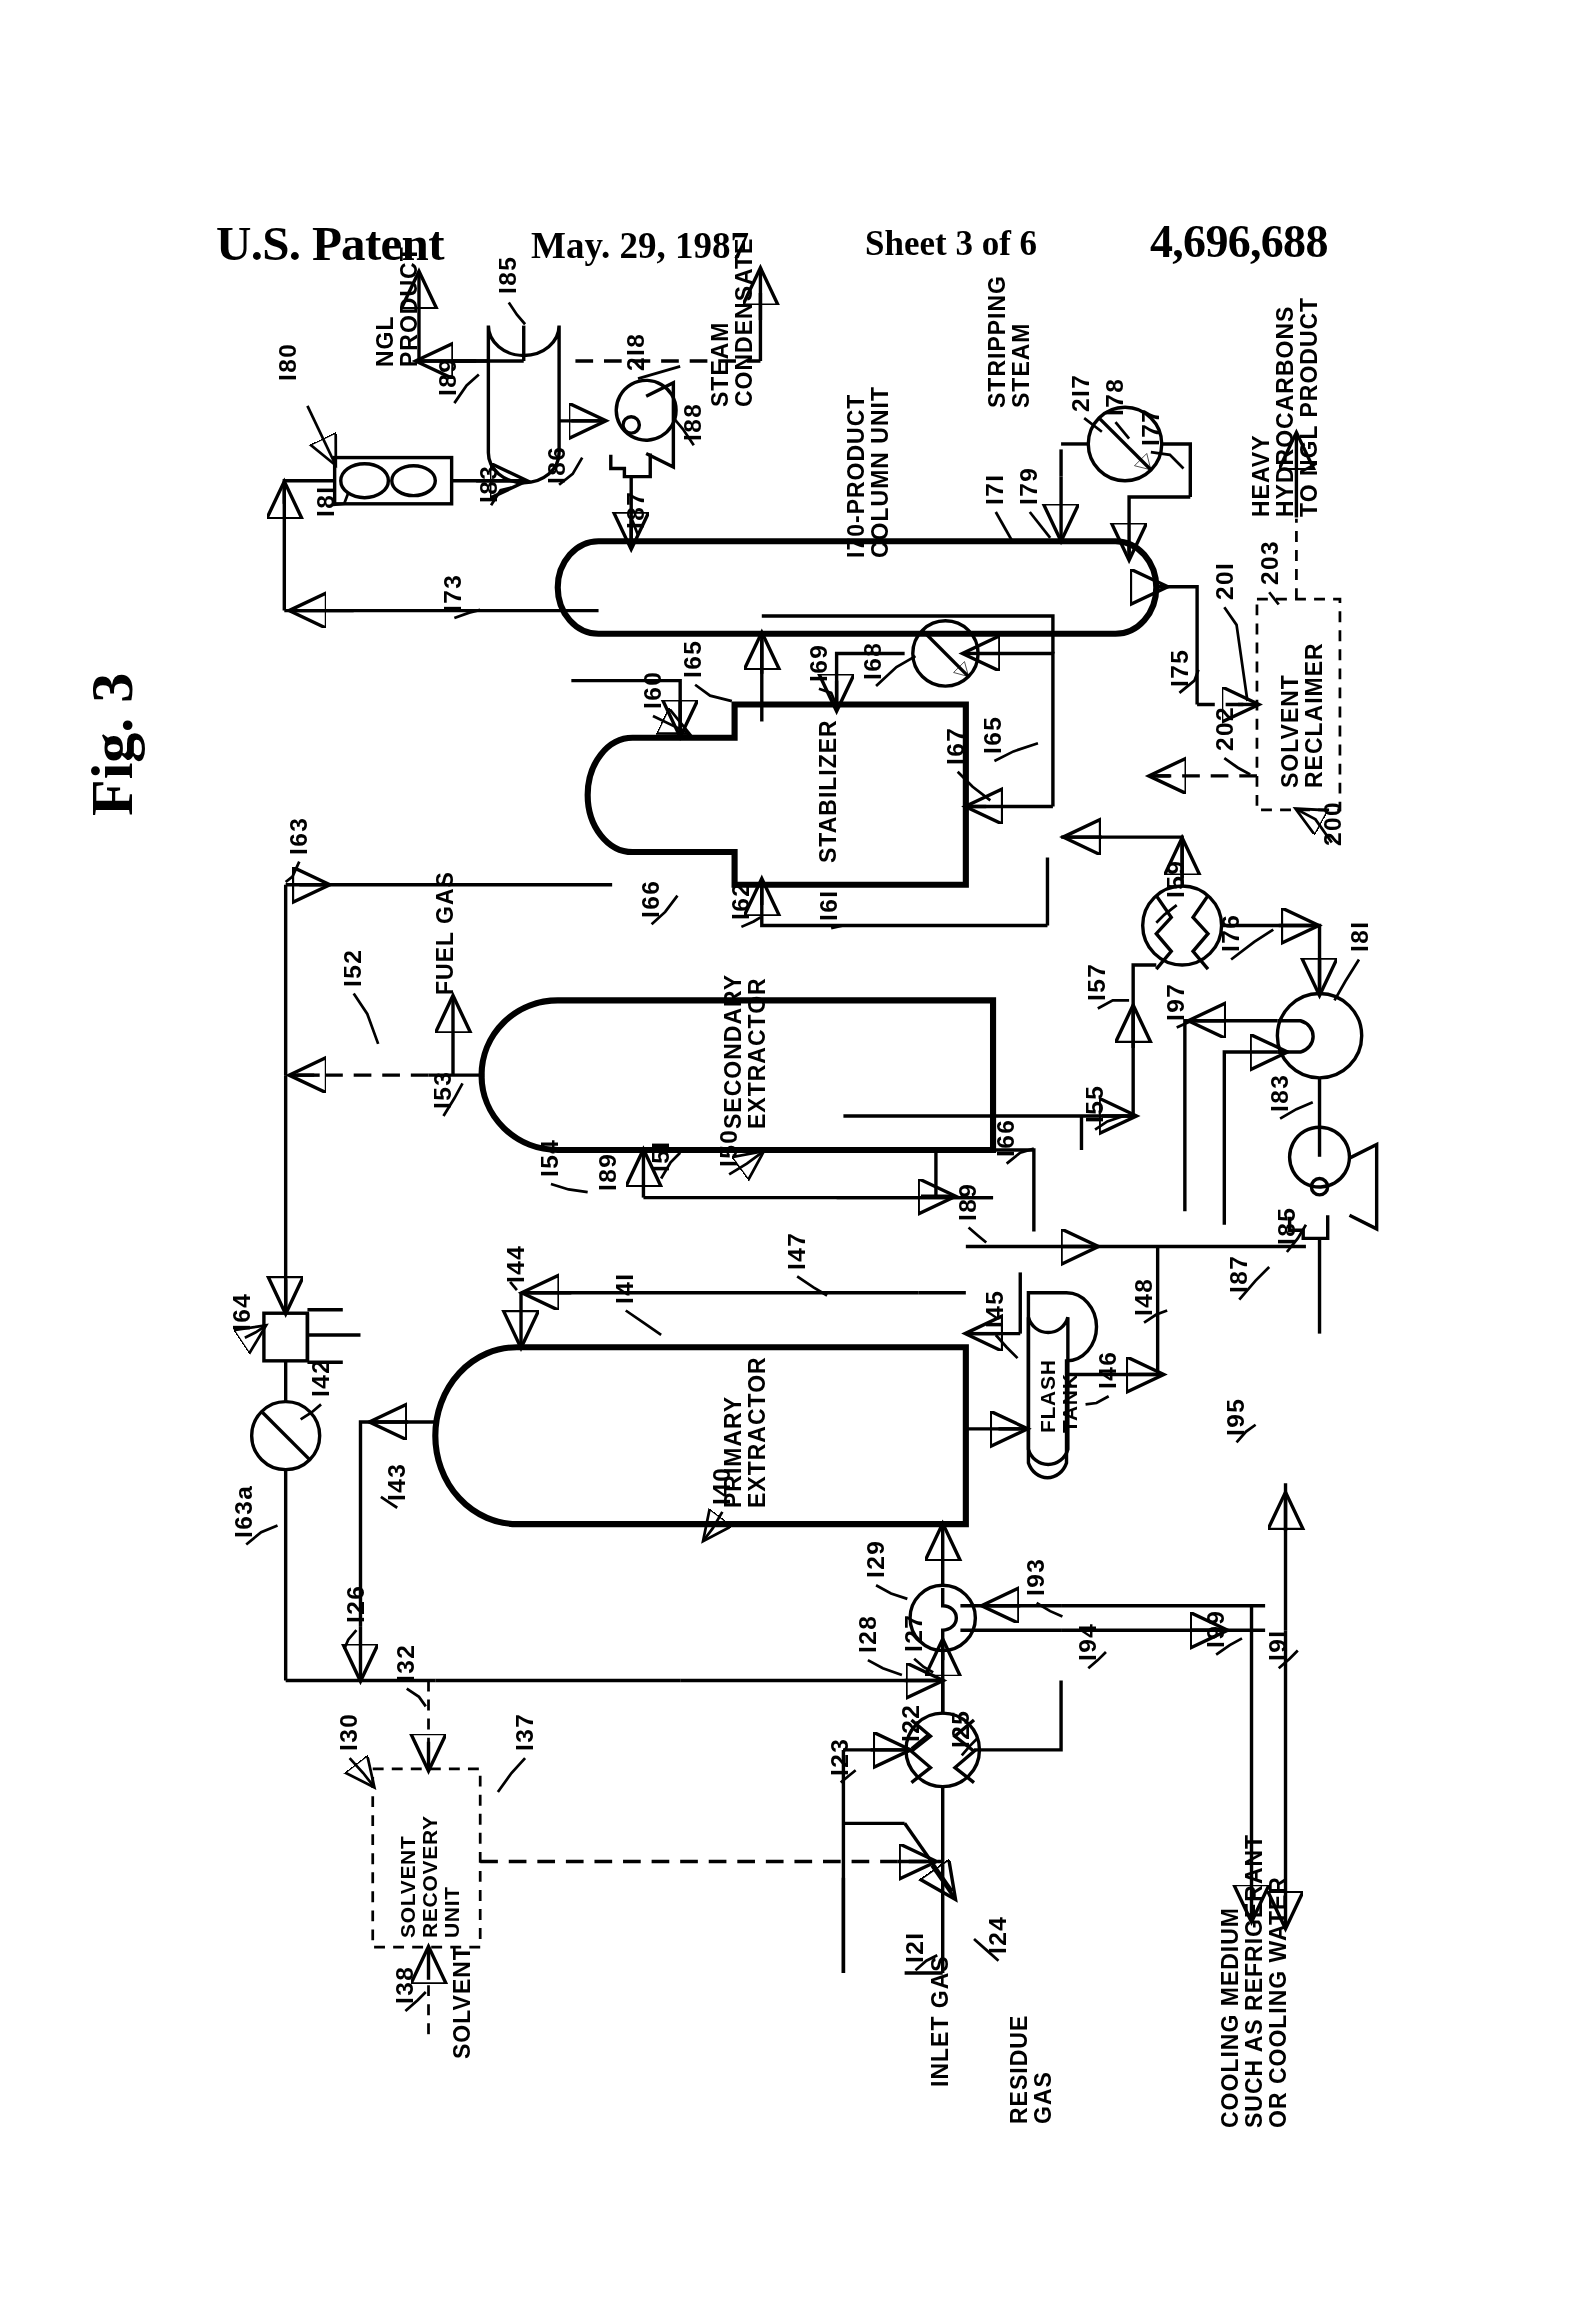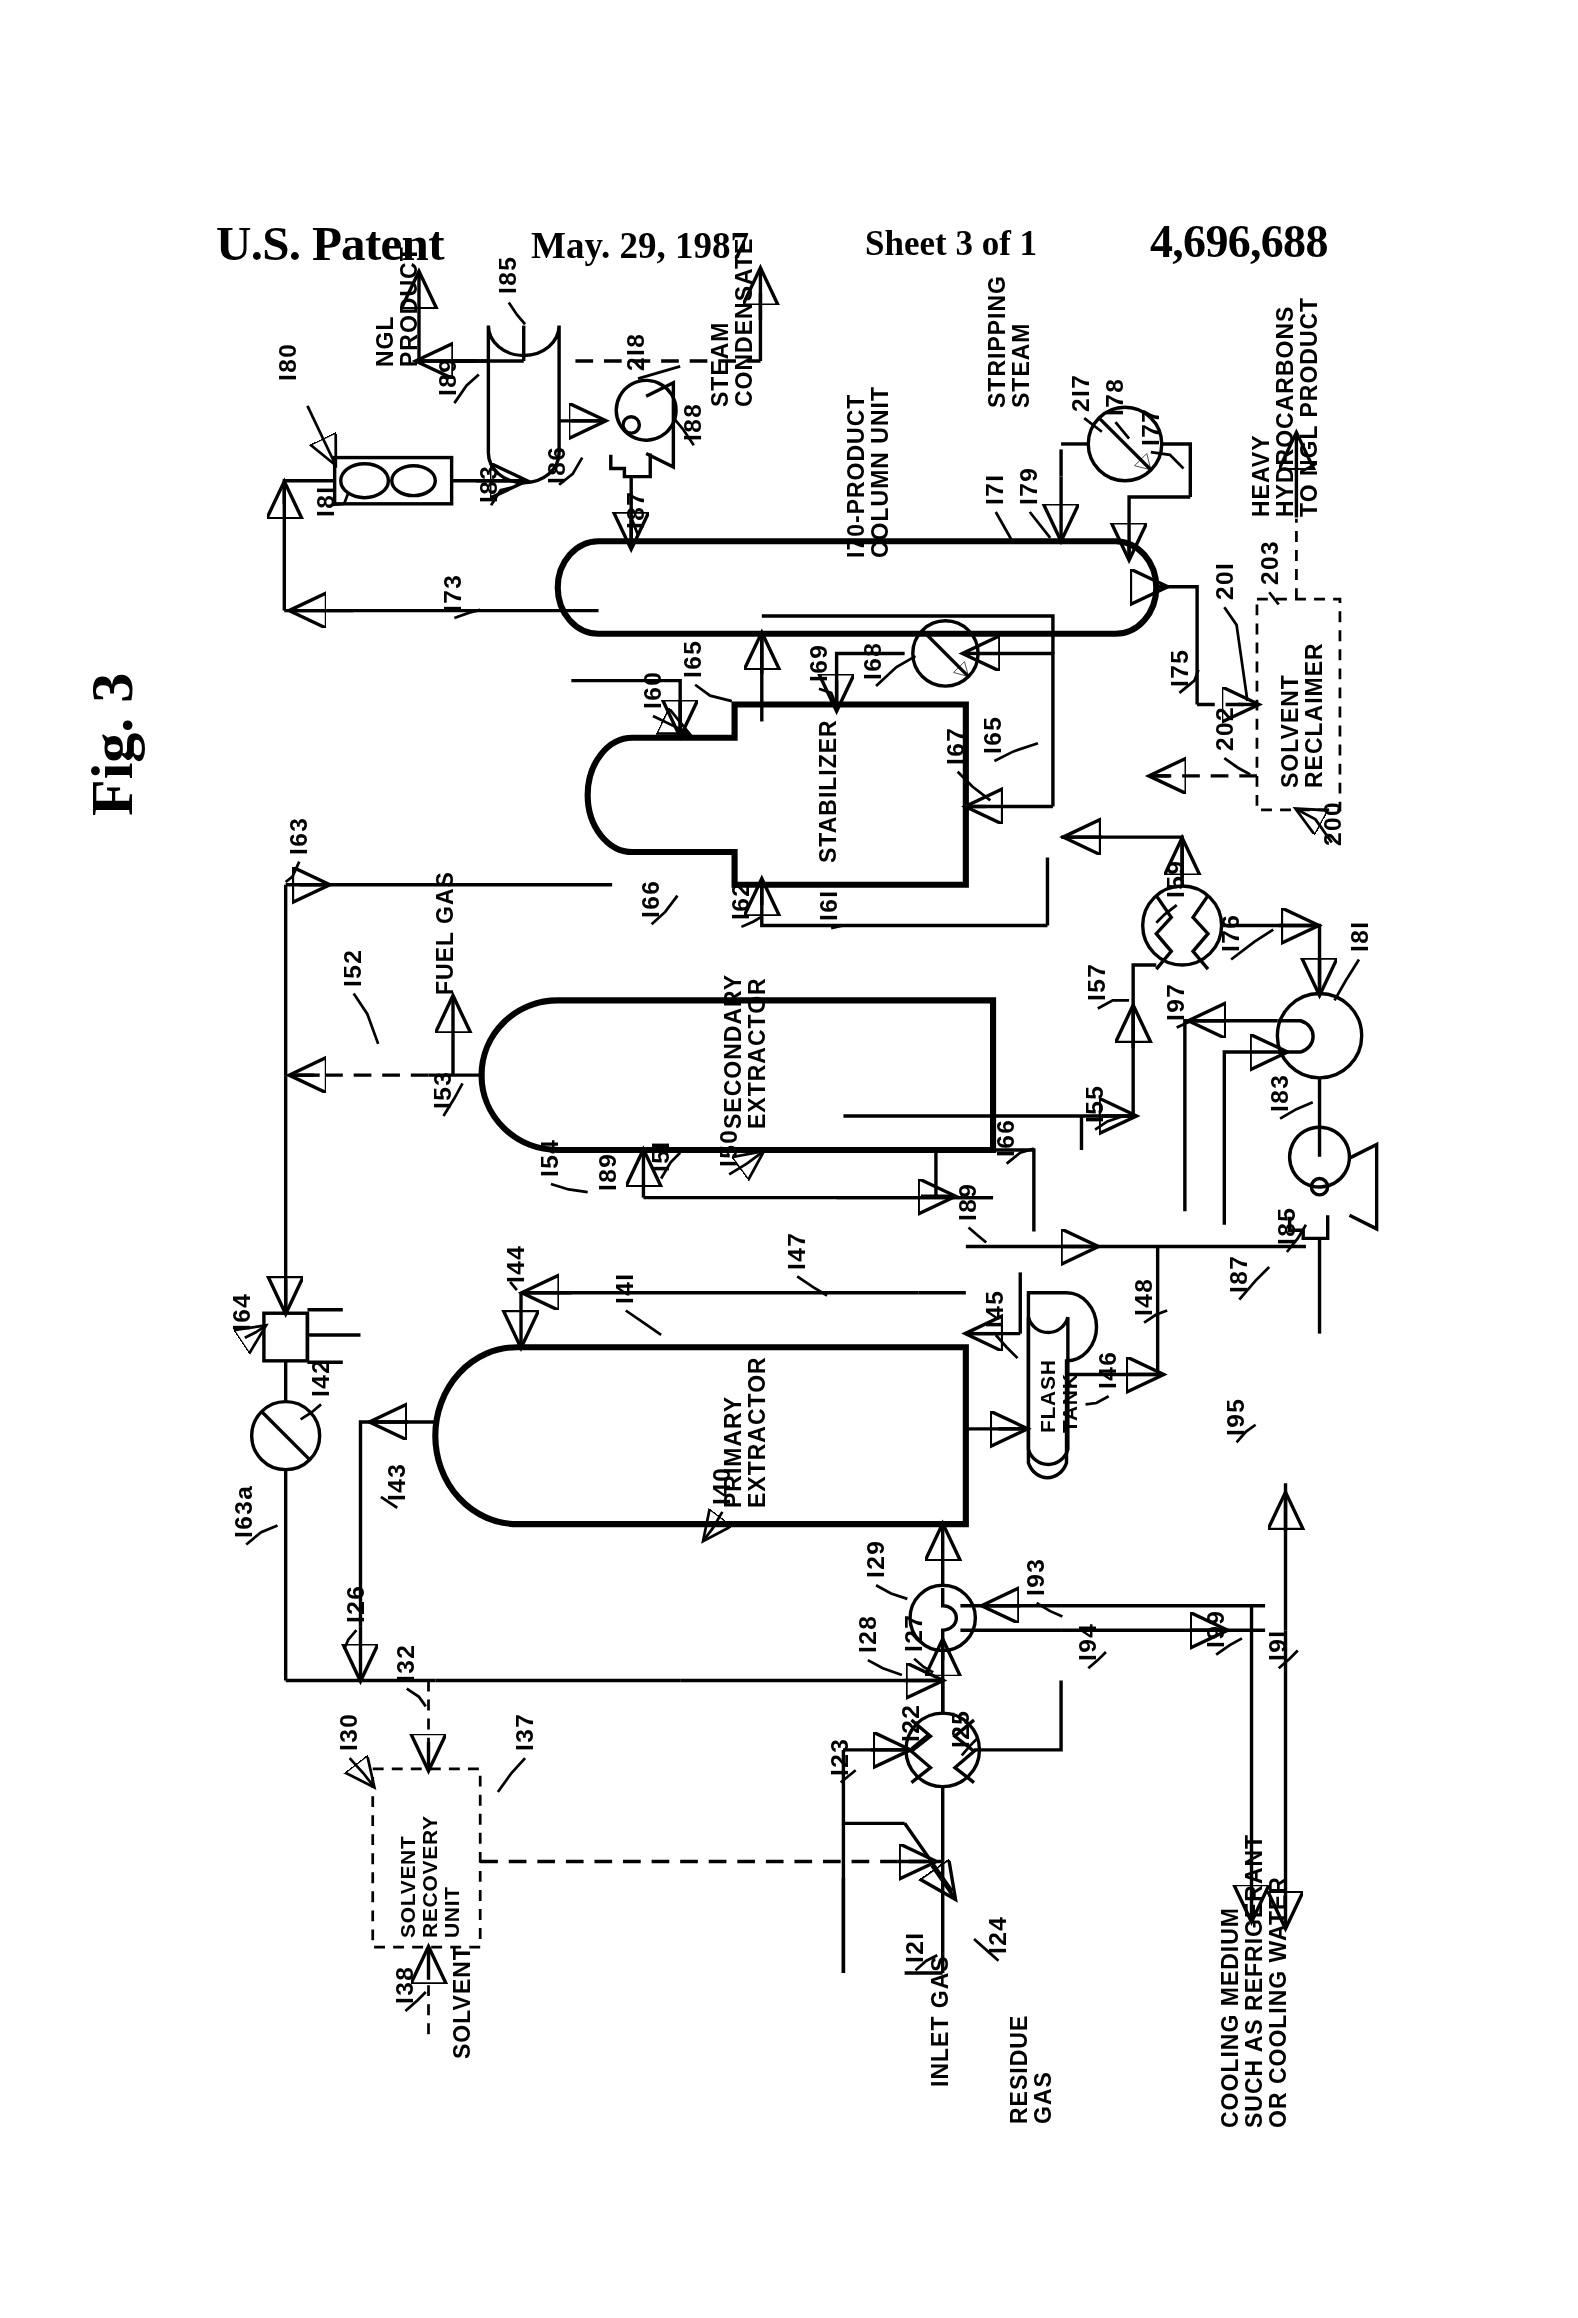--- a/index.html
+++ b/index.html
@@ -33,21 +33,21 @@
   .lwT{stroke-width:9;}
   .lwD{stroke-width:5;stroke-dasharray:26 16;}
   .lwDn{stroke-width:4;stroke-dasharray:16 12;}
 </style>
 </head>
 <body>
 
 <div id="patent-header">
   <div class="hdr" id="hdr-office">U.S. Patent</div>
   <div class="hdr" id="hdr-date">May. 29, 1987</div>
-  <div class="hdr" id="hdr-sheet">Sheet 3 of 1</div>
+  <div class="hdr" id="hdr-sheet">Sheet 3 of 6</div>
   <div class="hdr" id="hdr-number">4,696,688</div>
 </div>
 
 <div id="figure">
 
   <div id="fig-label">Fig. 3</div>
 
   <svg id="wire" viewBox="0 0 2320 3408">
     <defs>
       <marker id="ah" markerWidth="13" markerHeight="13" refX="10" refY="5.2" orient="auto">

